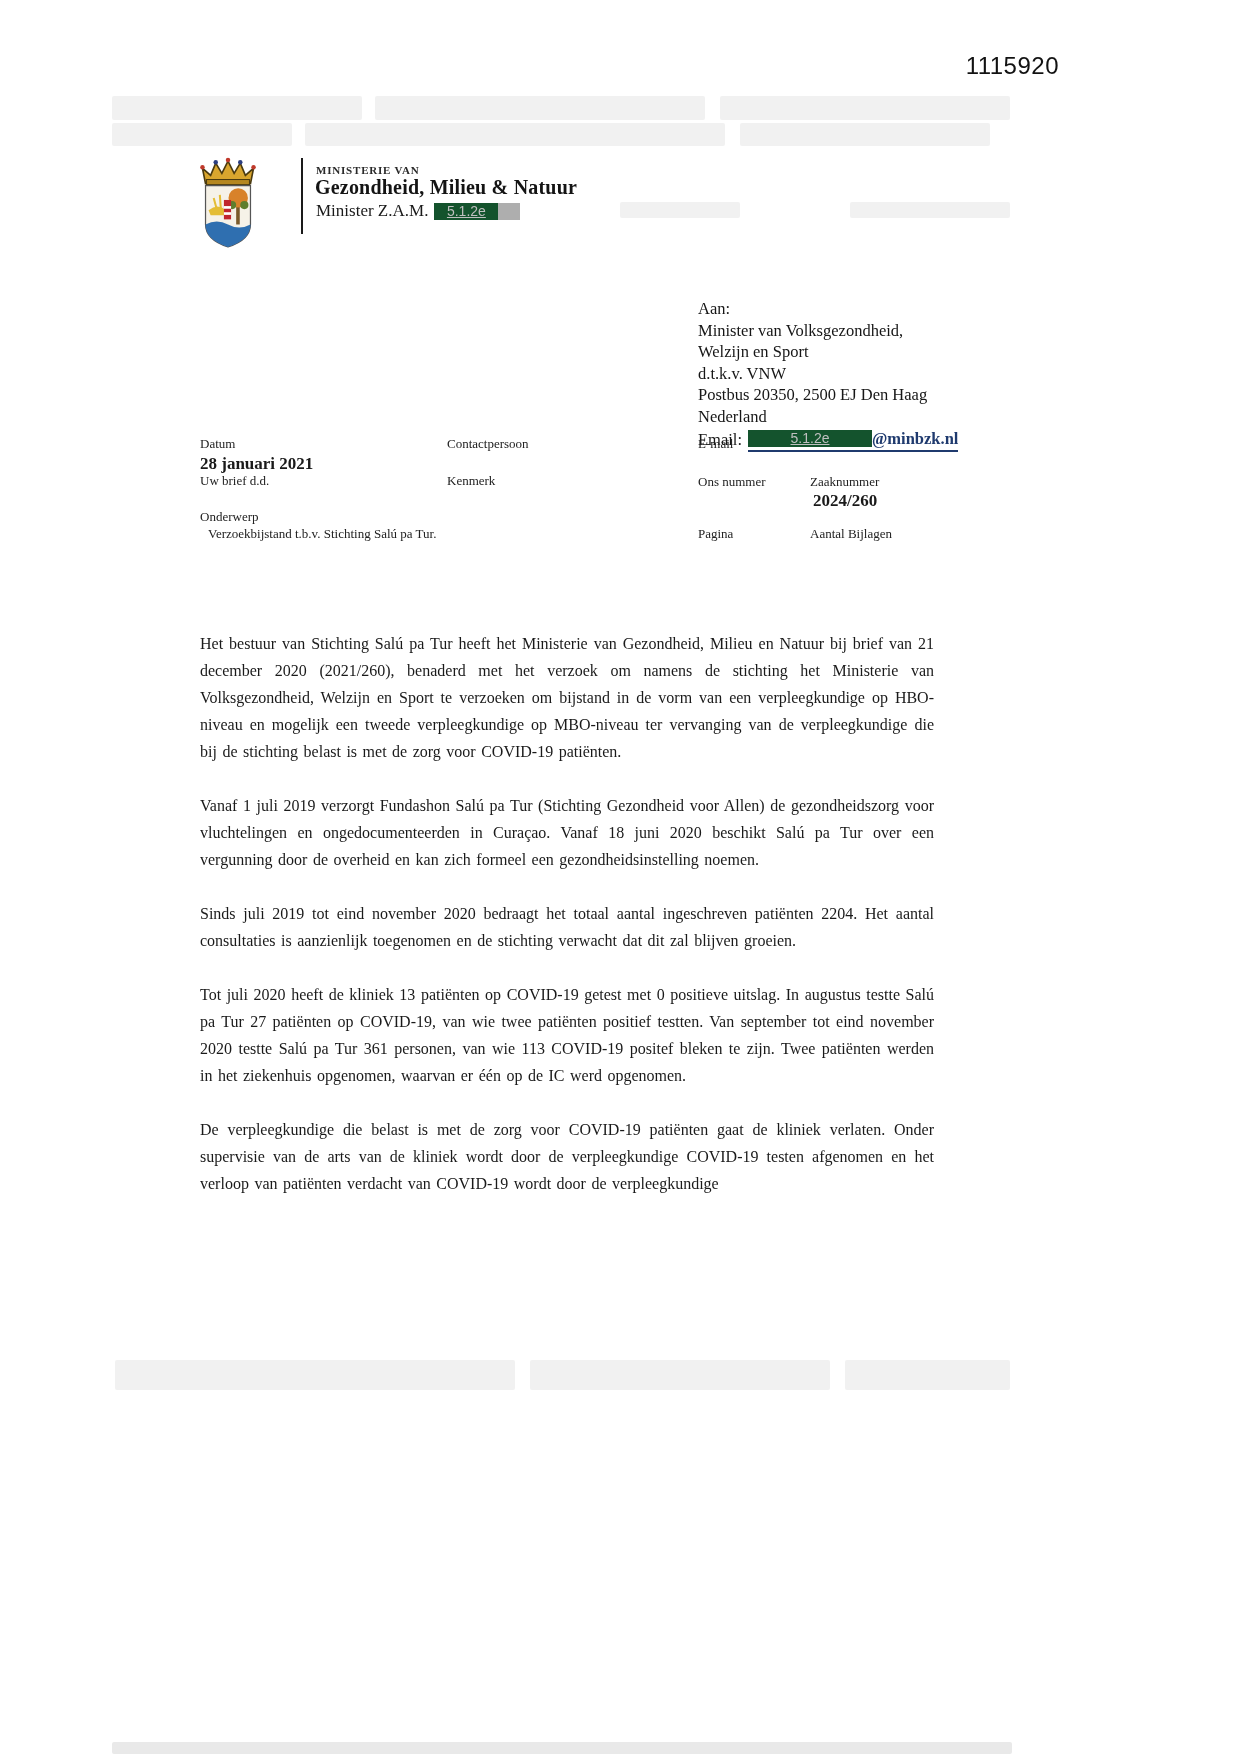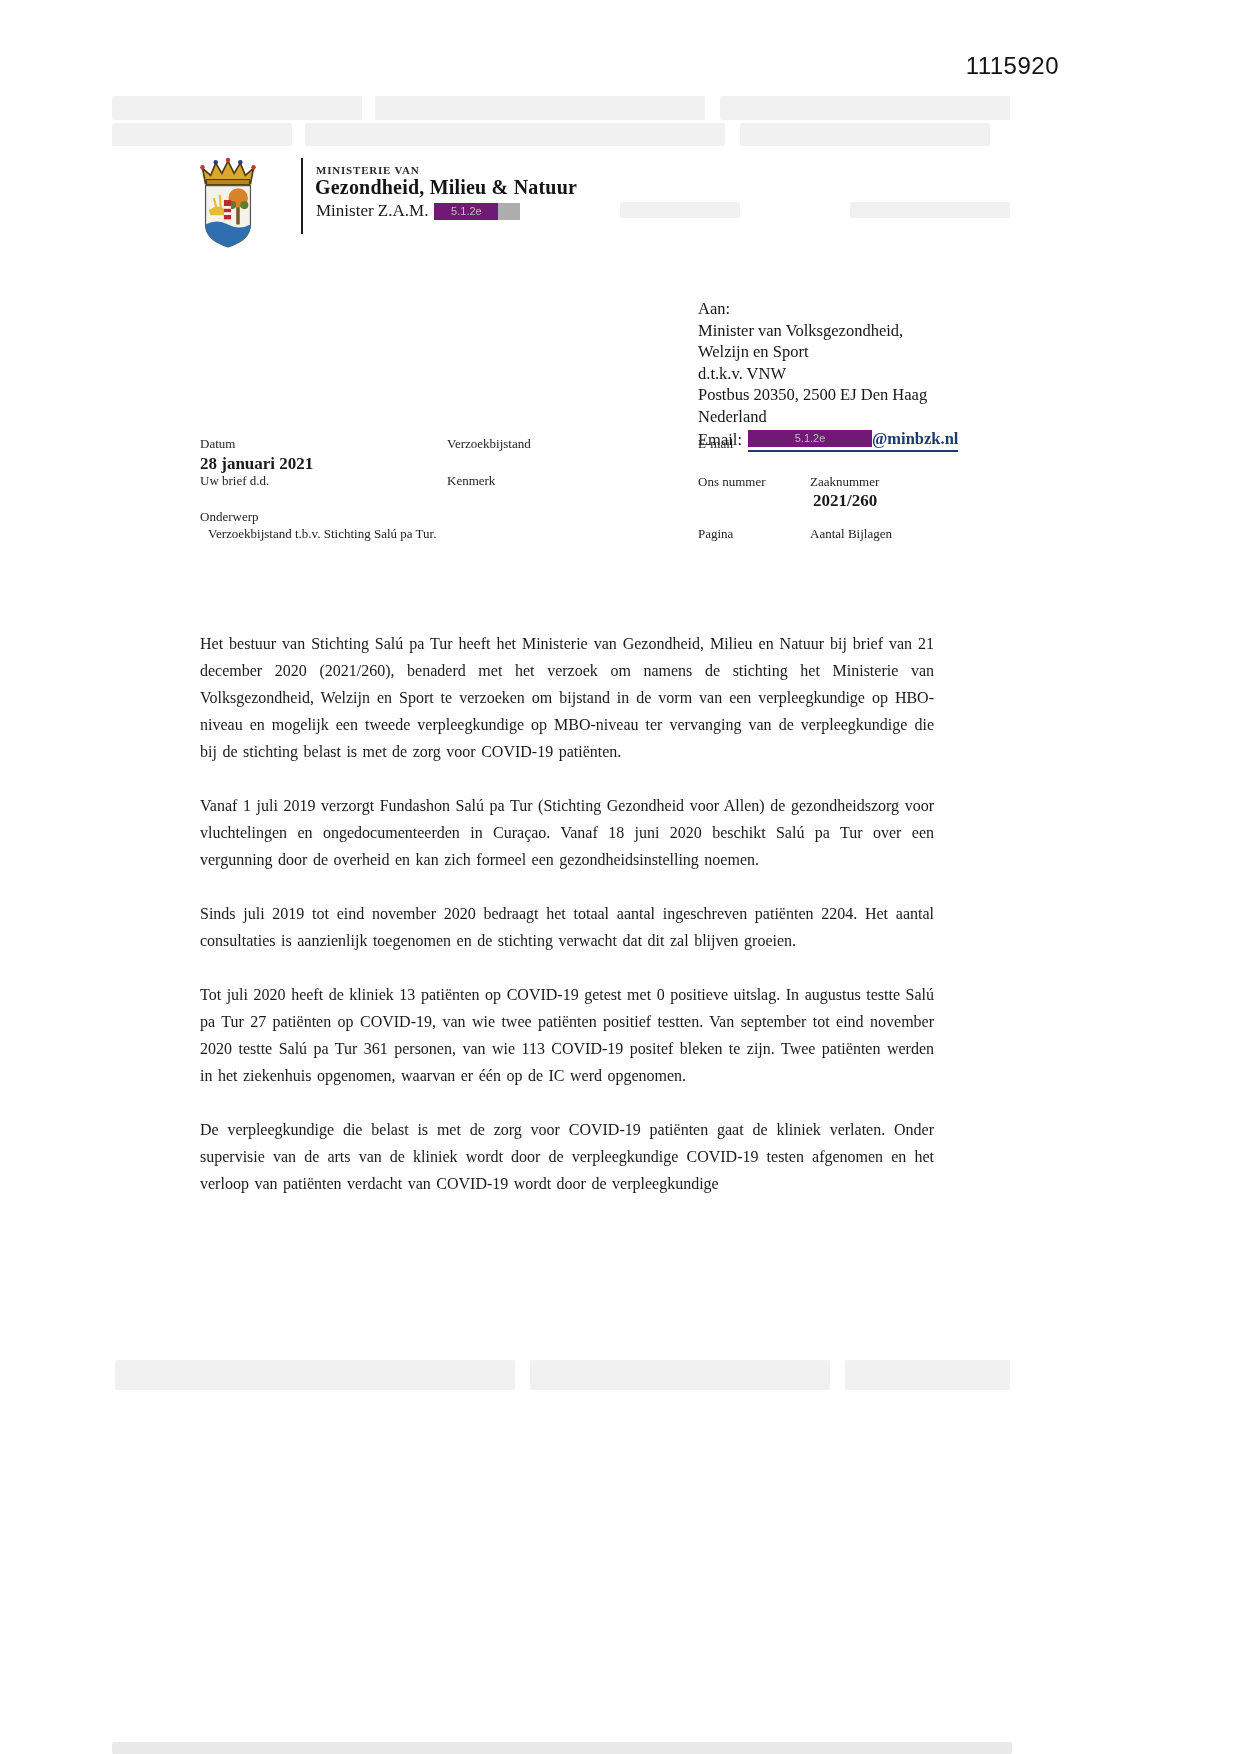--- a/index.html
+++ b/index.html
@@ -23,23 +23,23 @@
   .hdr-small {
     font-size: 11px; font-weight: bold; letter-spacing: 0.8px; color: #2a2a2a;
   }
   .hdr-ministry {
     font-size: 20px; font-weight: bold; color: #141414; letter-spacing: 0.2px;
   }
   .hdr-minister { font-size: 17px; color: #1a1a1a; display: flex; align-items: center; }
 
   .redact {
     display: inline-flex; align-items: center; justify-content: center;
-    background: #701a75; color: #bfbfbf;
+    background: #14532d; color: #bfbfbf;
     font-family: "Liberation Sans", "DejaVu Sans", sans-serif;
-    font-size: 11px; height: 17px;
+    font-size: 14px; height: 17px; text-decoration: underline;
   }
   .redact-tail { display: inline-block; background: #aeaeae; height: 17px; }
 
   
   .recipient { font-size: 16.5px; line-height: 21.5px; color: #161616; }
   .email-line { display: flex; align-items: center; margin-top: 1px; }
   .email-label { margin-right: 6px; }
   .email-value { display: inline-flex; align-items: center; border-bottom: 2px solid #1f3a6e; }
   .email-link {
     color: #1f3a6e; text-decoration: none; font-size: 16.5px; font-weight: bold;
@@ -123,28 +123,28 @@
     <span class="email-label">Email:</span>
     <span class="email-value">
       <span class="redact" style="width:124px;">5.1.2e</span>
       <a href="#" class="email-link">@minbzk.nl</a>
     </span>
   </div>
 </div>
 
 <div class="abs meta-label" style="left:200px; top:436px;">Datum</div>
 <div class="abs meta-value-bold" style="left:200px; top:454px;">28 januari 2021</div>
-<div class="abs meta-label" style="left:447px; top:436px;">Verzoekbijstand</div>
+<div class="abs meta-label" style="left:447px; top:436px;">Contactpersoon</div>
 <div class="abs meta-label" style="left:698px; top:436px;">E-mail</div>
 
 <div class="abs meta-label" style="left:200px; top:473px;">Uw brief d.d.</div>
 <div class="abs meta-label" style="left:447px; top:473px;">Kenmerk</div>
 <div class="abs meta-label" style="left:698px; top:474px;">Ons nummer</div>
 <div class="abs meta-label" style="left:810px; top:474px;">Zaaknummer</div>
-<div class="abs meta-value-bold" style="left:813px; top:491px;">2021/260</div>
+<div class="abs meta-value-bold" style="left:813px; top:491px;">2024/260</div>
 
 <div class="abs meta-label" style="left:200px; top:509px;">Onderwerp</div>
 <div class="abs meta-label" style="left:208px; top:526px;">Verzoekbijstand t.b.v. Stichting Salú pa Tur.</div>
 <div class="abs meta-label" style="left:698px; top:526px;">Pagina</div>
 <div class="abs meta-label" style="left:810px; top:526px;">Aantal Bijlagen</div>
 
 <div class="abs letter-body" style="left:200px; top:630px;">
   <p>Het bestuur van Stichting Salú pa Tur heeft het Ministerie van Gezondheid, Milieu en Natuur bij brief van 21 december 2020 (2021/260), benaderd met het verzoek om namens de stichting het Ministerie van Volksgezondheid, Welzijn en Sport te verzoeken om bijstand in de vorm van een verpleegkundige op HBO-niveau en mogelijk een tweede verpleegkundige op MBO-niveau ter vervanging van de verpleegkundige die bij de stichting belast is met de zorg voor COVID-19 patiënten.</p>
   <p>Vanaf 1 juli 2019 verzorgt Fundashon Salú pa Tur (Stichting Gezondheid voor Allen) de gezondheidszorg voor vluchtelingen en ongedocumenteerden in Curaçao. Vanaf 18 juni 2020 beschikt Salú pa Tur over een vergunning door de overheid en kan zich formeel een gezondheidsinstelling noemen.</p>
   <p>Sinds juli 2019 tot eind november 2020 bedraagt het totaal aantal ingeschreven patiënten 2204. Het aantal consultaties is aanzienlijk toegenomen en de stichting verwacht dat dit zal blijven groeien.</p>

